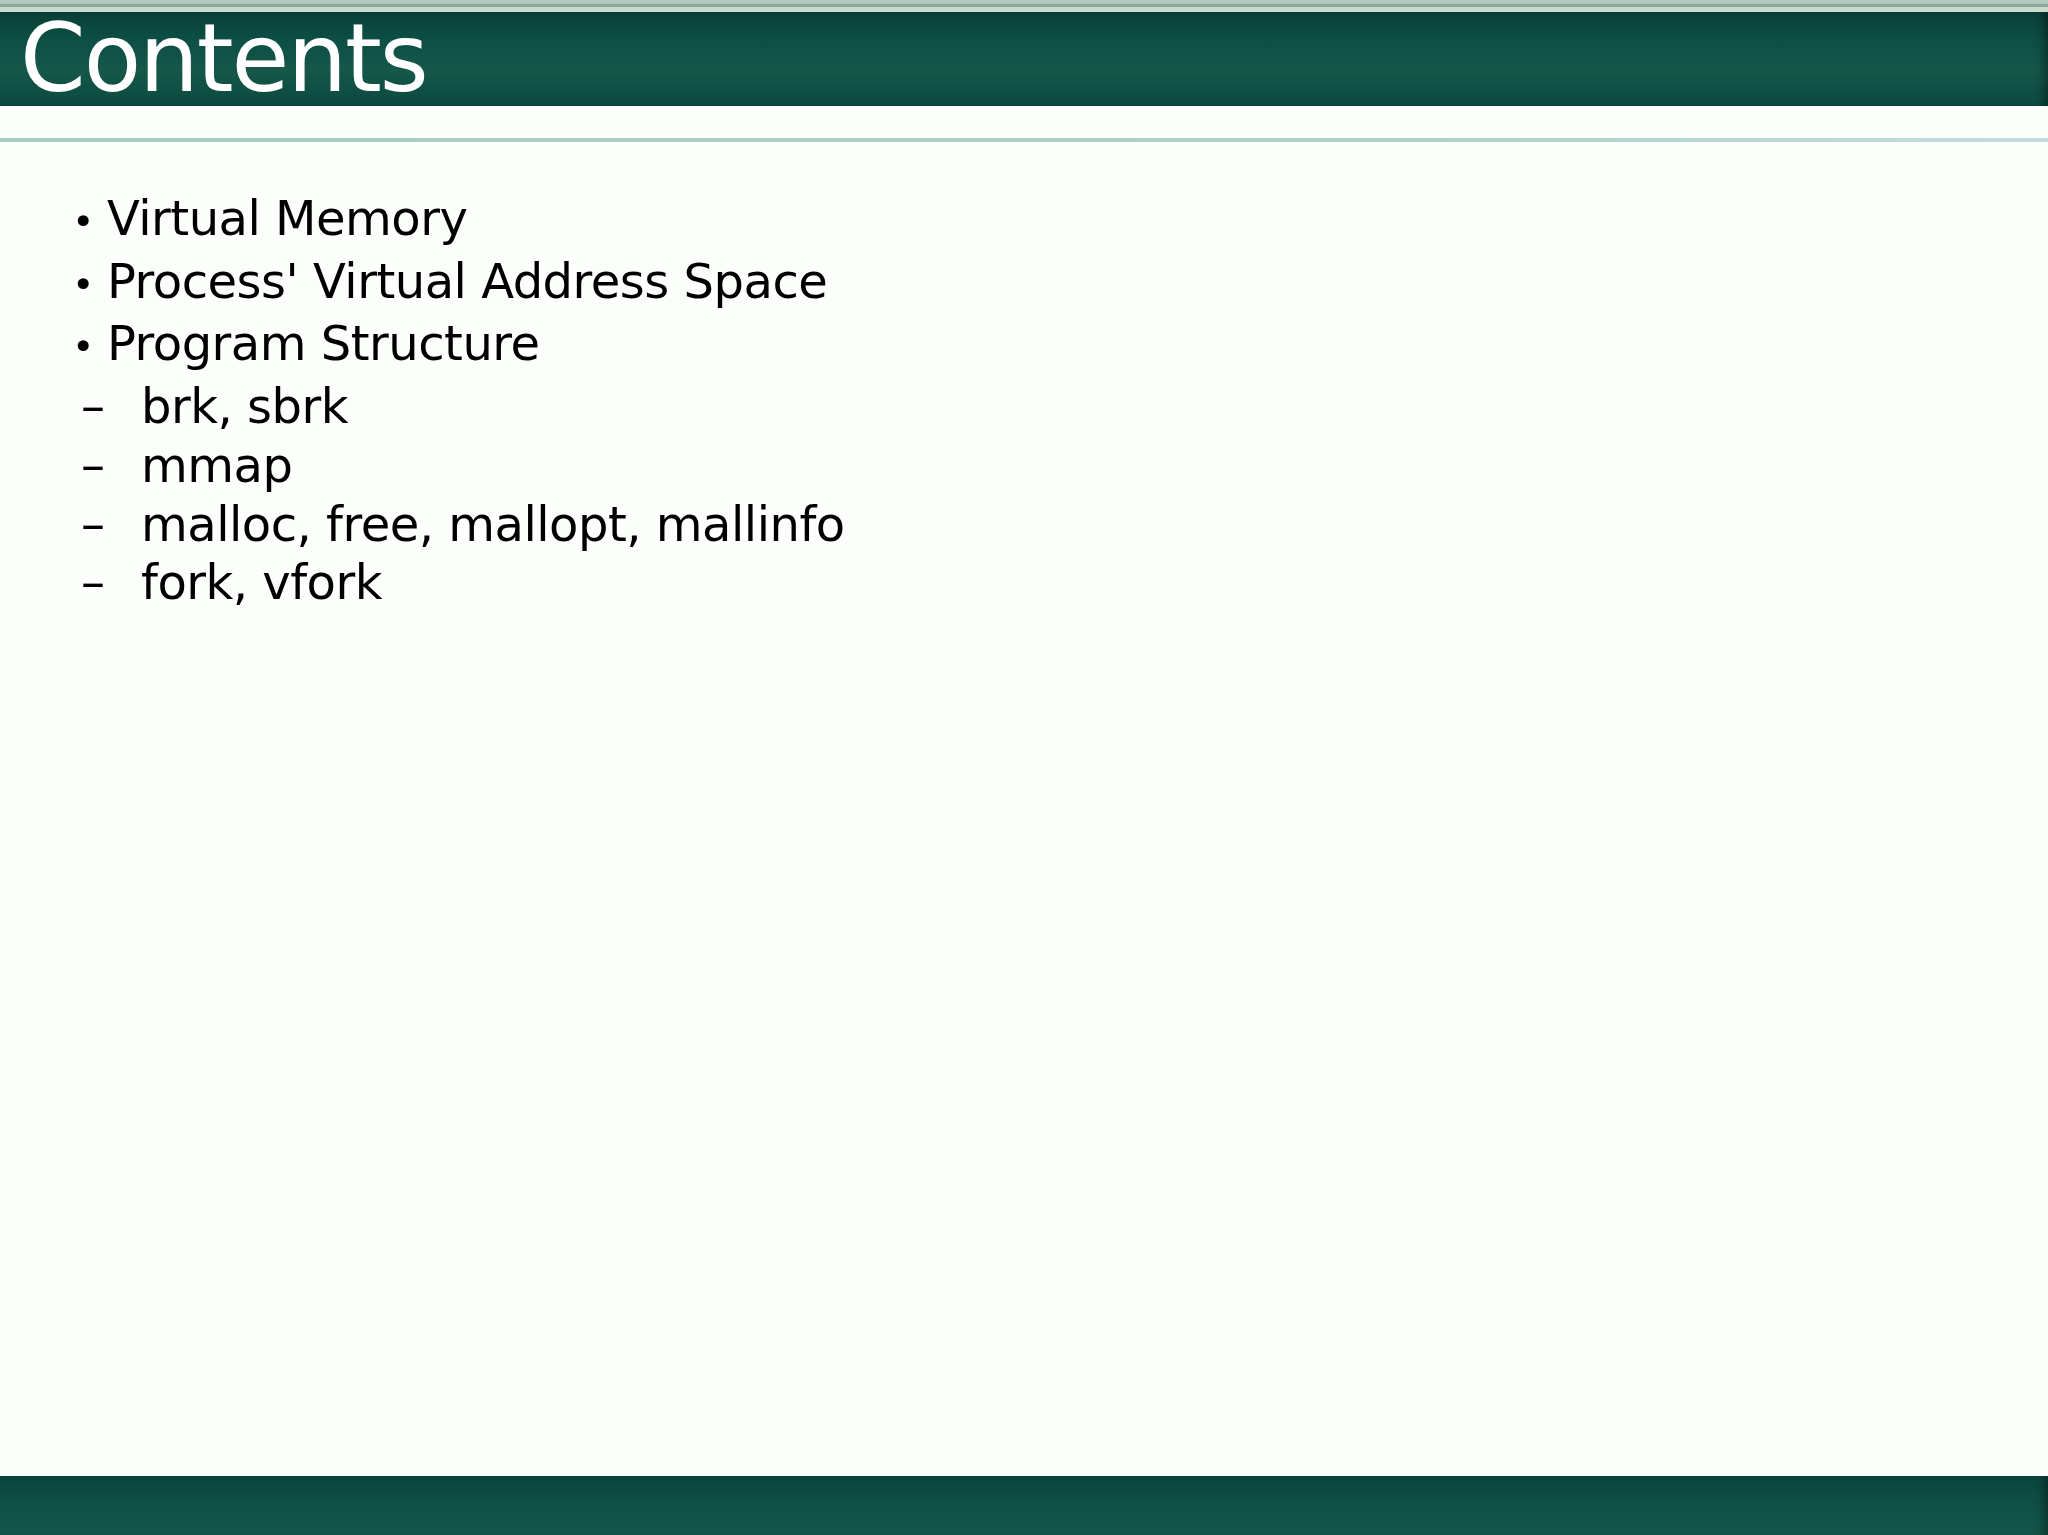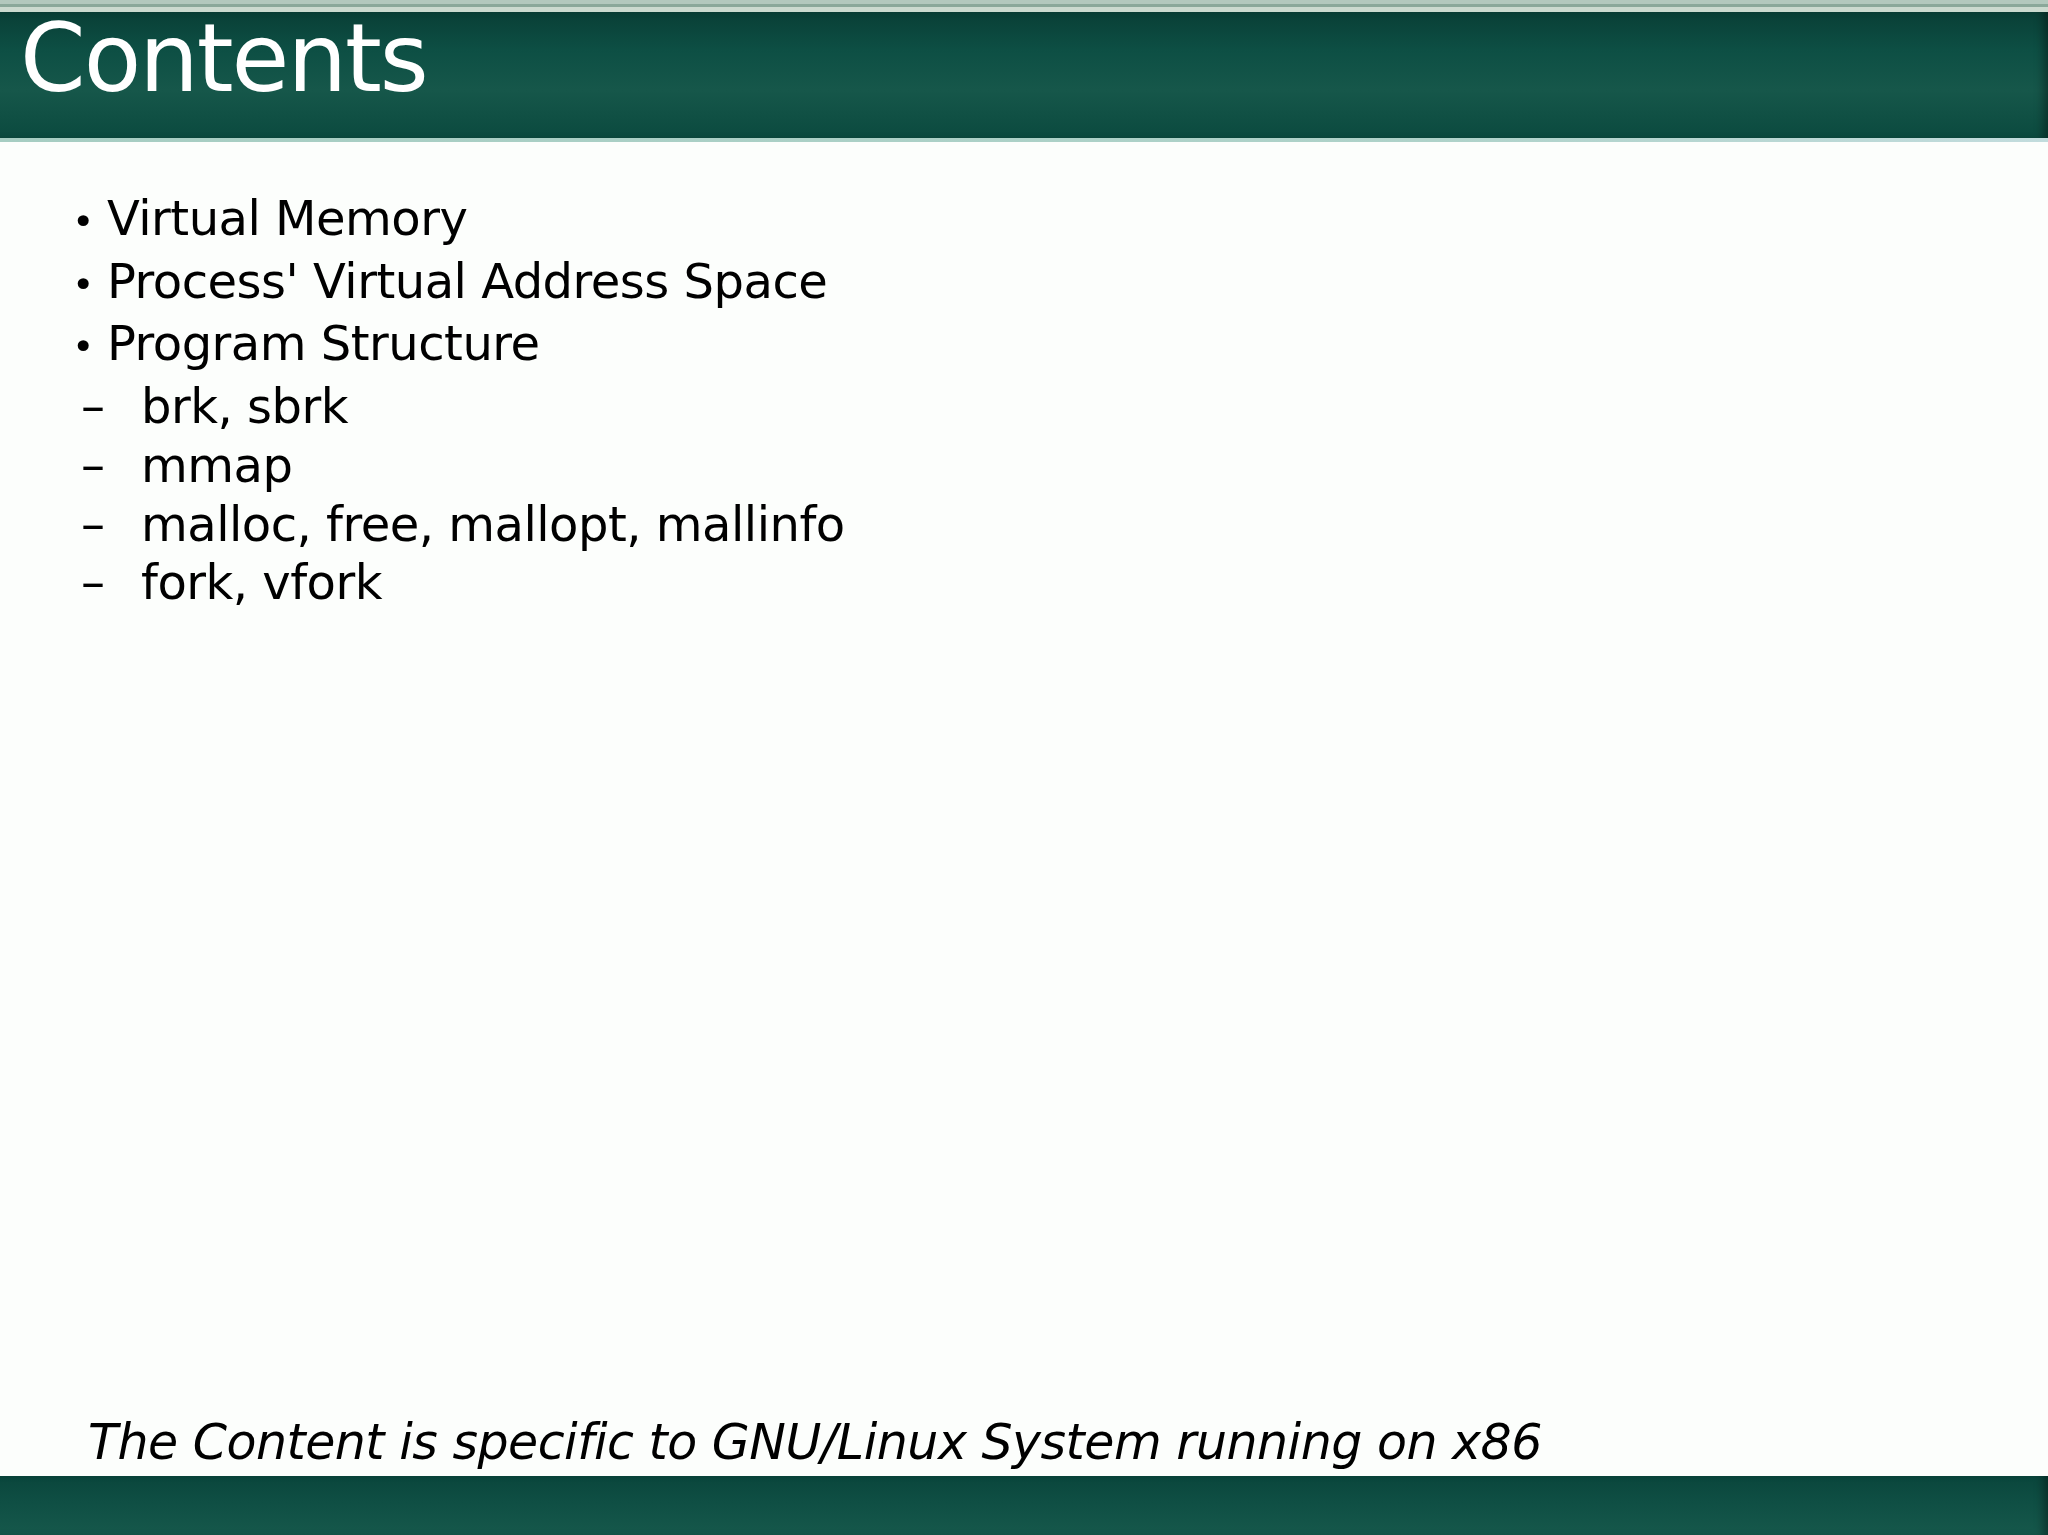--- a/index.html
+++ b/index.html
@@ -25,21 +25,21 @@
     background: linear-gradient(180deg,
       #b2c8bd 0%, #b2c8bd 30%,
       #8aa89a 34%, #8aa89a 56%,
       #cbdacf 60%, #cbdacf 100%);
   }
 
   
   .header-bar {
     position: absolute;
     top: 12px; left: 0;
-    width: 100%; height: 126px;
+    width: 100%; height: 94px;
     background: linear-gradient(180deg,
       #093f36 0%, #0d4f44 30%, #16574a 62%, #0b4a3f 100%);
     box-shadow: inset -9px 0 8px -4px rgba(0,0,0,0.35);
     display: flex;
     align-items: flex-start;
   }
   .slide-title {
     margin: 0;
     padding-left: 20px;
     font-size: 94px;
@@ -134,17 +134,16 @@
       <span class="marker">–</span><span>mmap</span>
     </div>
     <div class="row l2">
       <span class="marker">–</span><span>malloc, free, mallopt, mallinfo</span>
     </div>
     <div class="row l2">
       <span class="marker">–</span><span>fork, vfork</span>
     </div>
   </div>
 
-  <div class="footer-note">The Content is specific to GNU/Linux System running on x86</div>
 
   <div class="footer-bar"></div>
 
 </div>
 
 </body></html>

